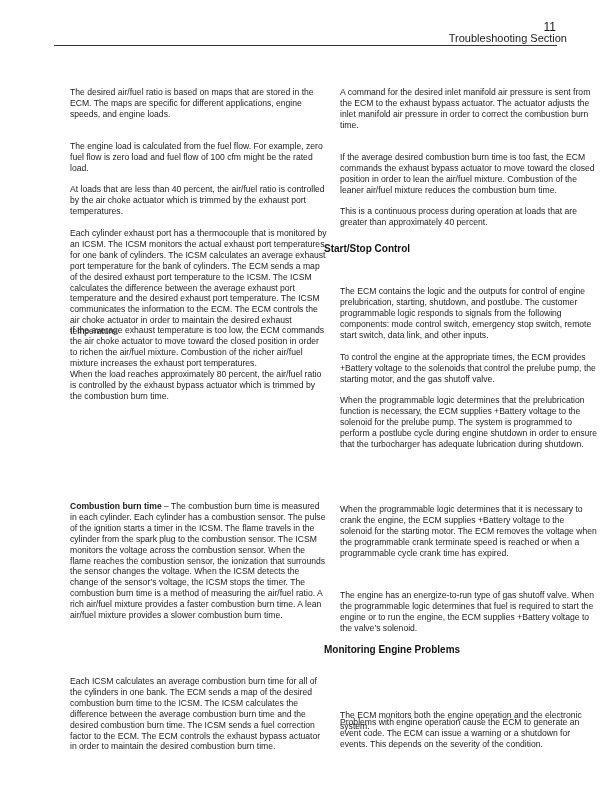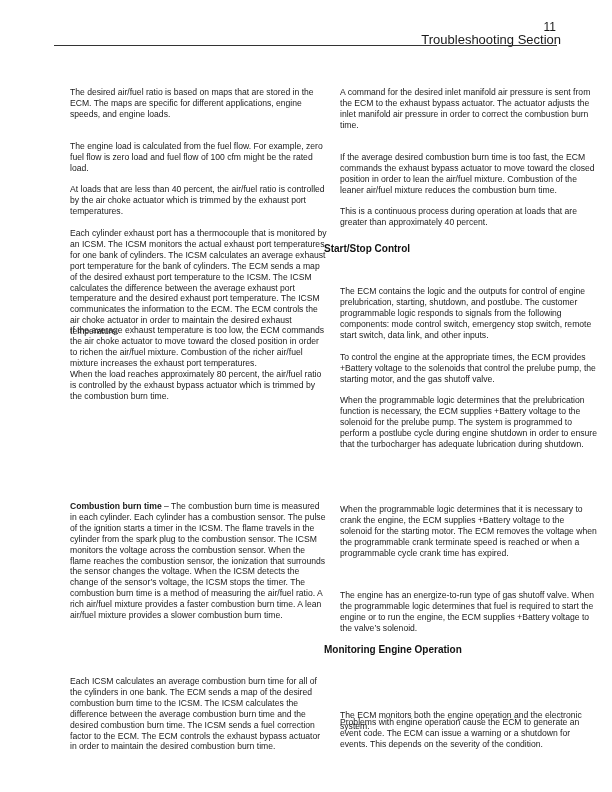--- a/index.html
+++ b/index.html
@@ -1,19 +1,19 @@
 <!DOCTYPE html>
 <html><head>
 <meta charset="utf-8">
 <style>
   html, body { margin:0; padding:0; background:#ffffff; }
   body { width:612px; height:792px; position:relative; overflow:hidden;
          font-family:"Liberation Sans", sans-serif; color:#1a1a1a; }
   .hdr-num { position:absolute; right:56px; top:20px; font-size:12px; }
-  .hdr-title { position:absolute; right:51px; top:32px; font-size:13px; }
+  .hdr-title { position:absolute; right:45px; top:32px; font-size:11px; }
   .hdr-rule { position:absolute; left:54px; width:503px; top:45px; height:0; border-top:1px solid #333; }
   .col { position:absolute; width:255px; }
   .col.left { left:54px; }
   .col.right { left:324px; }
   .p { position:absolute; left:0; width:258px; font-size:8.6px; line-height:10.9px; margin:16px; }
   .h { position:absolute; left:0; font-size:10px; font-weight:bold; color:#111; margin:0; }
   .lead { font-weight:bold; }
 </style>
 </head>
 <body>
@@ -40,16 +40,16 @@
   <p class="p" style="top:136px;">If the average desired combustion burn time is too fast, the ECM commands the exhaust bypass actuator to move toward the closed position in order to lean the air/fuel mixture. Combustion of the leaner air/fuel mixture reduces the combustion burn time.</p>
   <p class="p" style="top:190px;">This is a continuous process during operation at loads that are greater than approximately 40 percent.</p>
 
   <h2 class="h" style="top:243px;">Start/Stop Control</h2>
   <p class="p" style="top:270px;">The ECM contains the logic and the outputs for control of engine prelubrication, starting, shutdown, and postlube. The customer programmable logic responds to signals from the following components: mode control switch, emergency stop switch, remote start switch, data link, and other inputs.</p>
   <p class="p" style="top:336px;">To control the engine at the appropriate times, the ECM provides +Battery voltage to the solenoids that control the prelube pump, the starting motor, and the gas shutoff valve.</p>
   <p class="p" style="top:379px;">When the programmable logic determines that the prelubrication function is necessary, the ECM supplies +Battery voltage to the solenoid for the prelube pump. The system is programmed to perform a postlube cycle during engine shutdown in order to ensure that the turbocharger has adequate lubrication during shutdown.</p>
   <p class="p" style="top:488px;">When the programmable logic determines that it is necessary to crank the engine, the ECM supplies +Battery voltage to the solenoid for the starting motor. The ECM removes the voltage when the programmable crank terminate speed is reached or when a programmable cycle crank time has expired.</p>
   <p class="p" style="top:574px;">The engine has an energize-to-run type of gas shutoff valve. When the programmable logic determines that fuel is required to start the engine or to run the engine, the ECM supplies +Battery voltage to the valve’s solenoid.</p>
 
-  <h2 class="h" style="top:644px;">Monitoring Engine Operation</h2>
+  <h2 class="h" style="top:644px;">Monitoring Engine Problems</h2>
   <p class="p" style="top:694px;">The ECM monitors both the engine operation and the electronic system.</p>
   <p class="p" style="top:701px;">Problems with engine operation cause the ECM to generate an event code. The ECM can issue a warning or a shutdown for events. This depends on the severity of the condition.</p>
 </div>
 
 </body></html>

